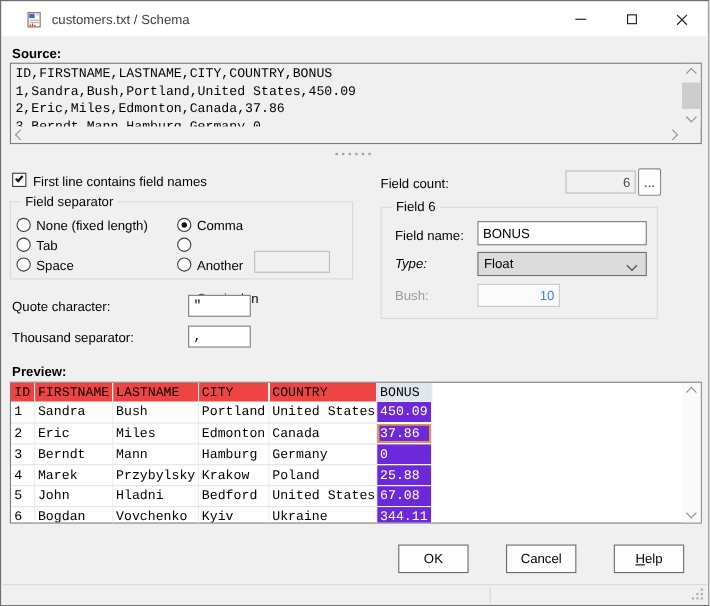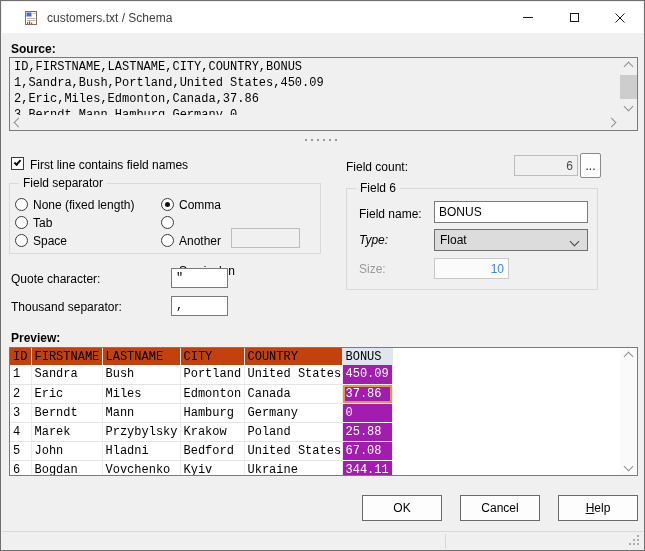--- a/index.html
+++ b/index.html
@@ -45,27 +45,27 @@
   .splitter { position:absolute; left:304px; top:138px; display:flex; gap:4px; }
   .splitter i { display:block; width:2px; height:2px; background:#9a9a9a; }
   
   .combo { position:absolute; background:#dcdcdc; border:1px solid #707070; display:flex; align-items:center; padding-left:5px; }
   .combo .chev { border-color:#444; position:absolute; right:9px; top:8px; }
   
   .mini-btn { position:absolute; background:#fdfdfd; border:1px solid #8a8a8a; border-radius:2px; display:flex; align-items:center; justify-content:center; font-size:12px; line-height:1; color:#222; }
   
   #preview-box { position:absolute; left:8px; top:346px; width:629px; height:129px; background:#fff; border:1px solid #7a7a7a; overflow:hidden; }
   table#ptable { border-collapse:collapse; table-layout:fixed; font:12px "Liberation Mono","DejaVu Sans Mono",monospace; }
-  #ptable th { height:17px; background:#c2410c; font-weight:normal; text-align:left; padding:0 0 0 3px; border-right:1px solid #e4e4e4; white-space:nowrap; overflow:hidden; }
+  #ptable th { height:17px; background:#ef4444; font-weight:normal; text-align:left; padding:0 0 0 3px; border-right:1px solid #e4e4e4; white-space:nowrap; overflow:hidden; }
   #ptable th.hl { background:#dfe6ee; }
   #ptable td { height:19px; padding:0 0 0 3px; border-right:1px solid #ececec; border-bottom:1px solid #e4e4e4; white-space:nowrap; overflow:hidden; }
-  #ptable td.sel { background:#a21caf; color:#fff; border-bottom-color:#fff; }
+  #ptable td.sel { background:#6d28d9; color:#fff; border-bottom-color:#fff; }
   #ptable td.sel.focus { box-shadow:inset 0 0 0 2px #e0954a; }
   
-  .btn { position:absolute; top:494px; width:80px; height:26px; background:#fdfdfd; border:1px solid #696969; display:flex; align-items:center; justify-content:center; font-size:12px; color:#000; }
+  .btn { position:absolute; top:494px; width:64px; height:26px; background:#fdfdfd; border:1px solid #696969; display:flex; align-items:center; justify-content:center; font-size:12px; color:#000; }
   .btn-help .btn-label::first-letter { text-decoration:underline; }
   
   .statusbar { position:absolute; left:1px; right:1px; bottom:1px; height:18px; background:#f0f0f0; border-top:1px solid #d9d9d9; }
   .status-divider { position:absolute; left:443px; top:2px; bottom:1px; width:1px; background:#d5d5d5; }
   .grip { position:absolute; right:4px; bottom:4px; width:2px; height:2px; background:#aeaeae;
           box-shadow:0 -4px 0 #aeaeae, 0 -8px 0 #aeaeae, -4px 0 0 #aeaeae, -4px -4px 0 #aeaeae, -8px 0 0 #aeaeae; }
   
   #source-box { position:absolute; left:8px; top:56px; width:629px; height:74px; background:#f0f0f0; border:1px solid #7a7a7a; overflow:hidden; }
   .src-line { position:relative; left:4px; height:16px; line-height:16px; font:12px "Liberation Mono","DejaVu Sans Mono",monospace; white-space:pre; }
   .src-lines { position:absolute; left:0; top:2px; right:17px; }
@@ -175,21 +175,21 @@
   <div class="grp" style="left:345px; top:187px; width:252px; height:102px;">
     <span class="grp-legend">Field 6</span>
   </div>
   <div class="lbl" style="left:358px; top:206px;">Field name:</div>
   <input class="tbox sans" style="left: 433px; top: 200px; width: 154px; height: 22px;" value="BONUS">
   <div class="lbl" style="left:358px; top:232px;font-style:italic;">Type:</div>
   <div class="combo" style="left:433px; top:228px; width:154px; height:22px;">
     <span>Float</span>
     <i class="chev down"></i>
   </div>
-  <div class="lbl" style="left:358px; top:261px; color:#9a9a9a;">Size:</div>
+  <div class="lbl" style="left:358px; top:261px; color:#9a9a9a;">Bush:</div>
   <input class="tbox sans right" style="left: 433px; top: 257px; width: 75px; height: 21px; background: rgb(251, 251, 251); border-color: rgb(200, 200, 200); color: #3b82f6;" disabled="" value="10">
 
   <div class="lbl bold" style="left:10px; top:330px;">Preview:</div>
   <div id="preview-box">
     <table id="ptable">
       <colgroup>
         <col style="width:21px">
           <col style="width:71px">
           <col style="width:78px">
         <col style="width:64px">

